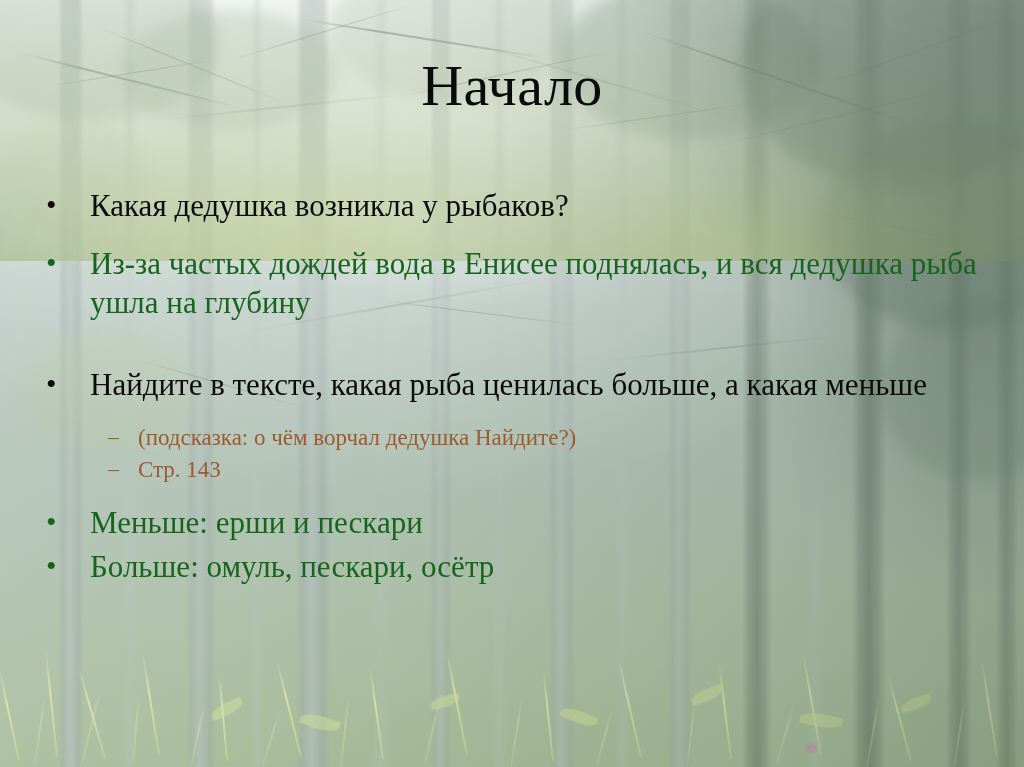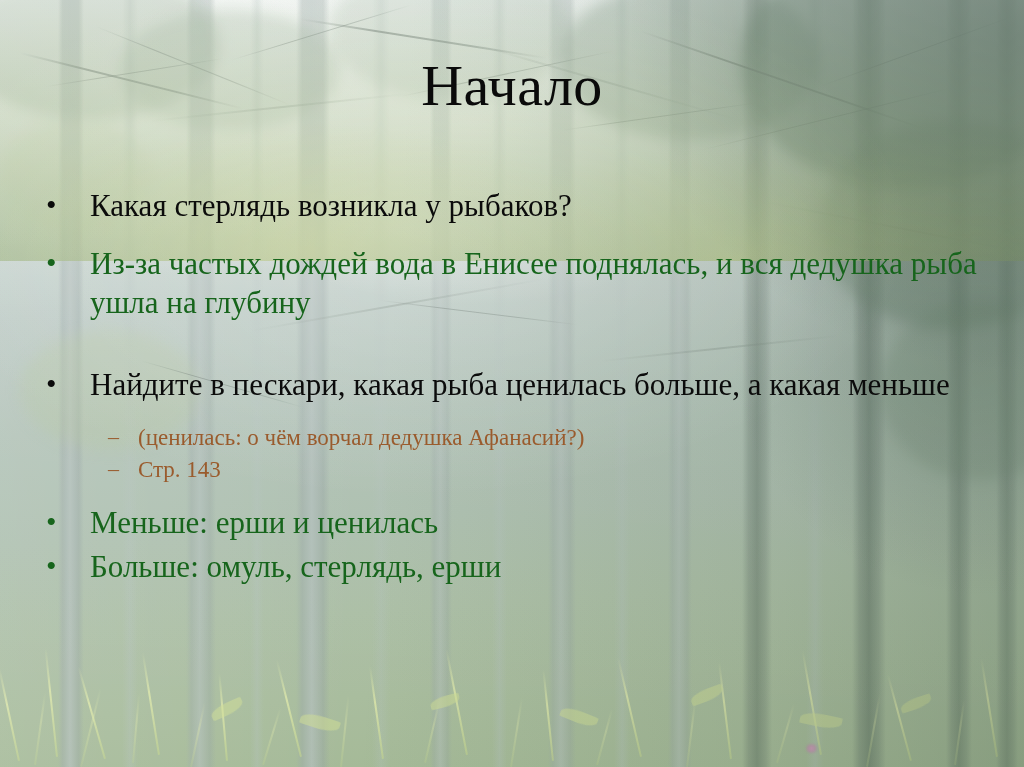--- a/index.html
+++ b/index.html
@@ -310,48 +310,48 @@
   <div class="bg-layer bg-haze"></div>
 
   <div class="content">
 
     <div class="slide-title">Начало</div>
 
     <div class="body-list">
 
       <div class="bullet-row lvl1">
         <span class="marker c-black">•</span>
-        <span class="bullet-text c-black">Какая стерлядь возникла у рыбаков?</span>
+        <span class="bullet-text c-black">Какая дедушка возникла у рыбаков?</span>
       </div>
 
       <div class="bullet-row lvl1 gap-small">
         <span class="marker c-green">•</span>
         <span class="bullet-text c-green">Из-за частых дождей вода в Енисее поднялась, и вся дедушка рыба ушла на глубину</span>
       </div>
 
       <div class="bullet-row lvl1 gap-before">
         <span class="marker c-black">•</span>
-        <span class="bullet-text c-black">Найдите в пескари, какая рыба ценилась больше, а какая меньше</span>
+        <span class="bullet-text c-black">Найдите в тексте, какая рыба ценилась больше, а какая меньше</span>
       </div>
 
       <div class="bullet-row lvl2 gap-small">
         <span class="marker c-brown">–</span>
-        <span class="bullet-text c-brown">(ценилась: о чём ворчал дедушка Афанасий?)</span>
+        <span class="bullet-text c-brown">(подсказка: о чём ворчал дедушка Найдите?)</span>
       </div>
 
       <div class="bullet-row lvl2">
         <span class="marker c-brown">–</span>
         <span class="bullet-text c-brown">Стр. 143</span>
       </div>
 
       <div class="bullet-row lvl1 gap-small">
         <span class="marker c-green">•</span>
-        <span class="bullet-text c-green">Меньше: ерши и ценилась</span>
+        <span class="bullet-text c-green">Меньше: ерши и пескари</span>
       </div>
 
       <div class="bullet-row lvl1">
         <span class="marker c-green">•</span>
-        <span class="bullet-text c-green">Больше: омуль, стерлядь, ерши</span>
+        <span class="bullet-text c-green">Больше: омуль, пескари, осётр</span>
       </div>
 
     </div>
   </div>
 </div>
 
 </body></html>

